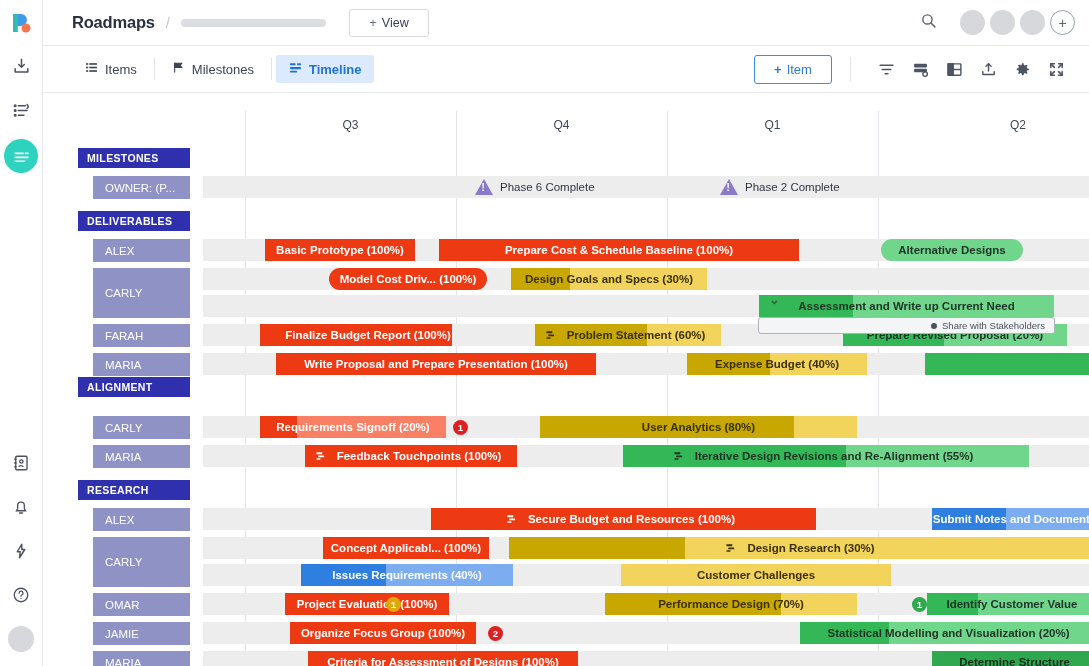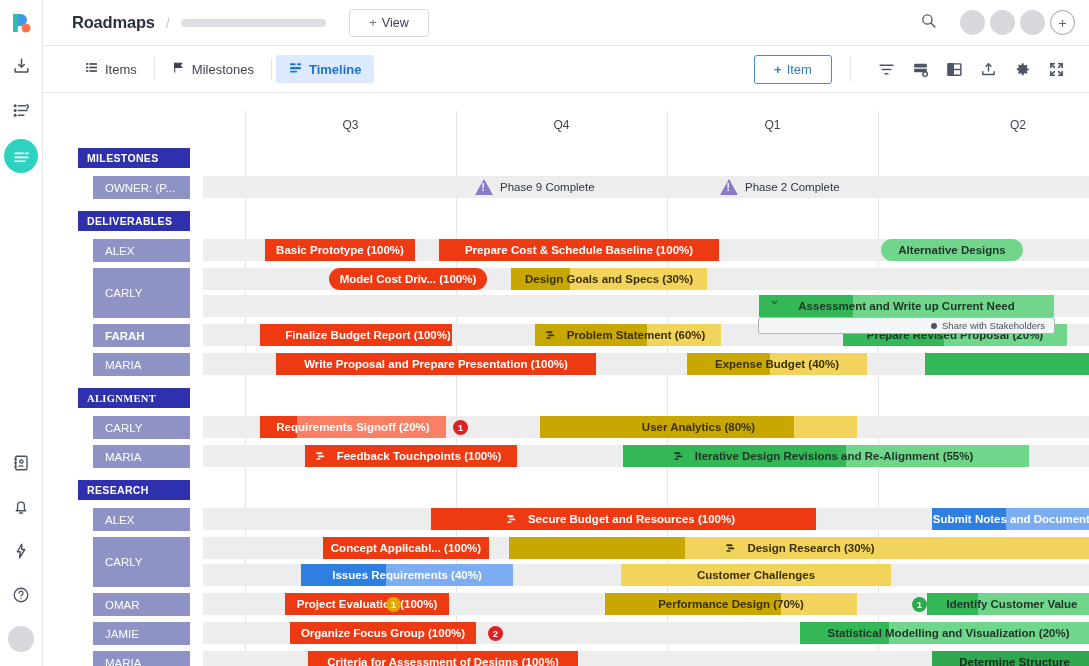--- a/index.html
+++ b/index.html
@@ -337,33 +337,33 @@
       <div class="grid-col qline" style="left: 413px;"></div>
       <div class="qhead" style="left: 624px; width: 211px;">Q1</div>
       <div class="grid-col qline" style="left: 624px;"></div>
       <div class="qhead" style="left: 876px; width: 198px;">Q2</div>
       <div class="grid-col qline" style="left: 835px;"></div>
       <div class="grp-label" style="top: 55px;">MILESTONES</div>
       <div class="row-label" style="top: 81px; height: 27px;">OWNER: (P...</div>
       <div class="lane full" style="top: 83px;"></div>
       <div class="milestone" style="left: 432px; top: 83px;">
         <div class="ms-tri"></div>
-        <div class="ms-txt">Phase 9 Complete</div>
+        <div class="ms-txt">Phase 6 Complete</div>
       </div>
       <div class="milestone" style="left: 677px; top: 83px;">
         <div class="ms-tri"></div>
         <div class="ms-txt">Phase 2 Complete</div>
       </div>
       <div class="grp-label" style="top: 118px;">DELIVERABLES</div>
       <div class="row-label" style="top: 144px; height: 27px;">ALEX</div>
       <div class="lane full" style="top: 146px;"></div>
       <div class="bar" style="left: 222px; width: 150px; top: 146px; background: rgb(238, 58, 18); color: rgb(255, 255, 255);">
         <span class="txt">Basic Prototype (100%)</span>
       </div>
-      <div class="bar" style="left: 396px; width: 280px; top: 146px; background: rgb(238, 58, 18); color: rgb(255, 255, 255);">
+      <div class="bar" style="left: 396px; width: 360px; top: 146px; background: rgb(238, 58, 18); color: rgb(255, 255, 255);">
         <span class="txt">Prepare Cost &amp; Schedule Baseline (100%)</span>
       </div>
       <div class="bar" style="left: 838px; width: 142px; top: 146px; background: rgb(111, 214, 139); color: rgb(31, 52, 38); border-radius: 11px;">
         <span class="txt">Alternative Designs</span>
       </div>
       <div class="row-label" style="top: 173px; height: 54px;">CARLY</div>
       <div class="lane full" style="top: 175px;"></div>
       <div class="lane full" style="top: 202px;"></div>
       <div class="bar" style="left: 286px; width: 158px; top: 175px; background: rgb(238, 58, 18); color: rgb(255, 255, 255); border-radius: 11px;">
         <span class="txt">Model Cost Driv... (100%)</span>
@@ -374,21 +374,21 @@
       </div>
       <div class="bar" style="left: 716px; width: 295px; top: 202px; background: rgb(111, 214, 139); color: rgb(31, 52, 38);">
         <div class="fill" style="width: 32%; background: rgb(52, 184, 87);"></div>
         <div class="chev" style="top: -3px;">⌄</div>
         <span class="txt">Assessment and Write up Current Need</span>
       </div>
       <div class="popover" style="left: 715px; width: 297px; top: 224px;">
         <span class="dot"></span>
         <span>Share with Stakeholders</span>
       </div>
-      <div class="row-label" style="top: 229px; height: 27px; font-weight: bold;">FARAH</div>
+      <div class="row-label" style="top: 229px; height: 27px;">FARAH</div>
       <div class="lane full" style="top: 231px;"></div>
       <div class="bar" style="left: 217px; width: 192px; top: 231px; background: rgb(238, 58, 18); color: rgb(255, 255, 255); padding-left: 24px;">
         <span class="txt">Finalize Budget Report (100%)</span>
       </div>
       <div class="bar" style="left: 492px; width: 186px; top: 231px; background: rgb(242, 211, 92); color: rgb(58, 48, 0);">
         <div class="fill" style="width: 60%; background: rgb(200, 168, 0);"></div>
         <span class="ic"><svg width="11" height="11" viewBox="0 0 24 24" fill="currentColor">
             <rect x="3" y="5" width="13" height="4" rx="1"></rect>
             <rect x="7" y="12" width="13" height="4" rx="1"></rect>
             <rect x="3" y="18" width="9" height="3" rx="1"></rect>
@@ -404,21 +404,21 @@
       <div class="bar" style="left: 233px; width: 320px; top: 260px; background: rgb(238, 58, 18); color: rgb(255, 255, 255);">
         <span class="txt">Write Proposal and Prepare Presentation (100%)</span>
       </div>
       <div class="bar" style="left: 644px; width: 180px; top: 260px; background: rgb(242, 211, 92); color: rgb(58, 48, 0);">
         <div class="fill" style="width: 46%; background: rgb(200, 168, 0);"></div>
         <span class="txt">Expense Budget (40%)</span>
       </div>
       <div class="bar" style="left: 882px; width: 172px; top: 260px; background: rgb(52, 184, 87); color: rgb(31, 52, 38);">
         <span class="txt"></span>
       </div>
-      <div class="grp-label" style="top: 295px; font-family: Liberation Serif, serif;">ALIGNMENT</div>
+      <div class="grp-label" style="top: 284px;">ALIGNMENT</div>
       <div class="row-label" style="top: 321px; height: 27px;">CARLY</div>
       <div class="lane full" style="top: 323px;"></div>
       <div class="bar" style="left: 217px; width: 186px; top: 323px; background: rgb(249, 128, 100); color: rgb(255, 255, 255);">
         <div class="fill" style="width: 20%; background: rgb(238, 58, 18);"></div>
         <span class="txt">Requirements Signoff (20%)</span>
       </div>
       <div class="bar" style="left: 497px; width: 317px; top: 323px; background: rgb(242, 211, 92); color: rgb(58, 48, 0);">
         <div class="fill" style="width: 80%; background: rgb(200, 168, 0);"></div>
         <span class="txt">User Analytics (80%)</span>
       </div>

